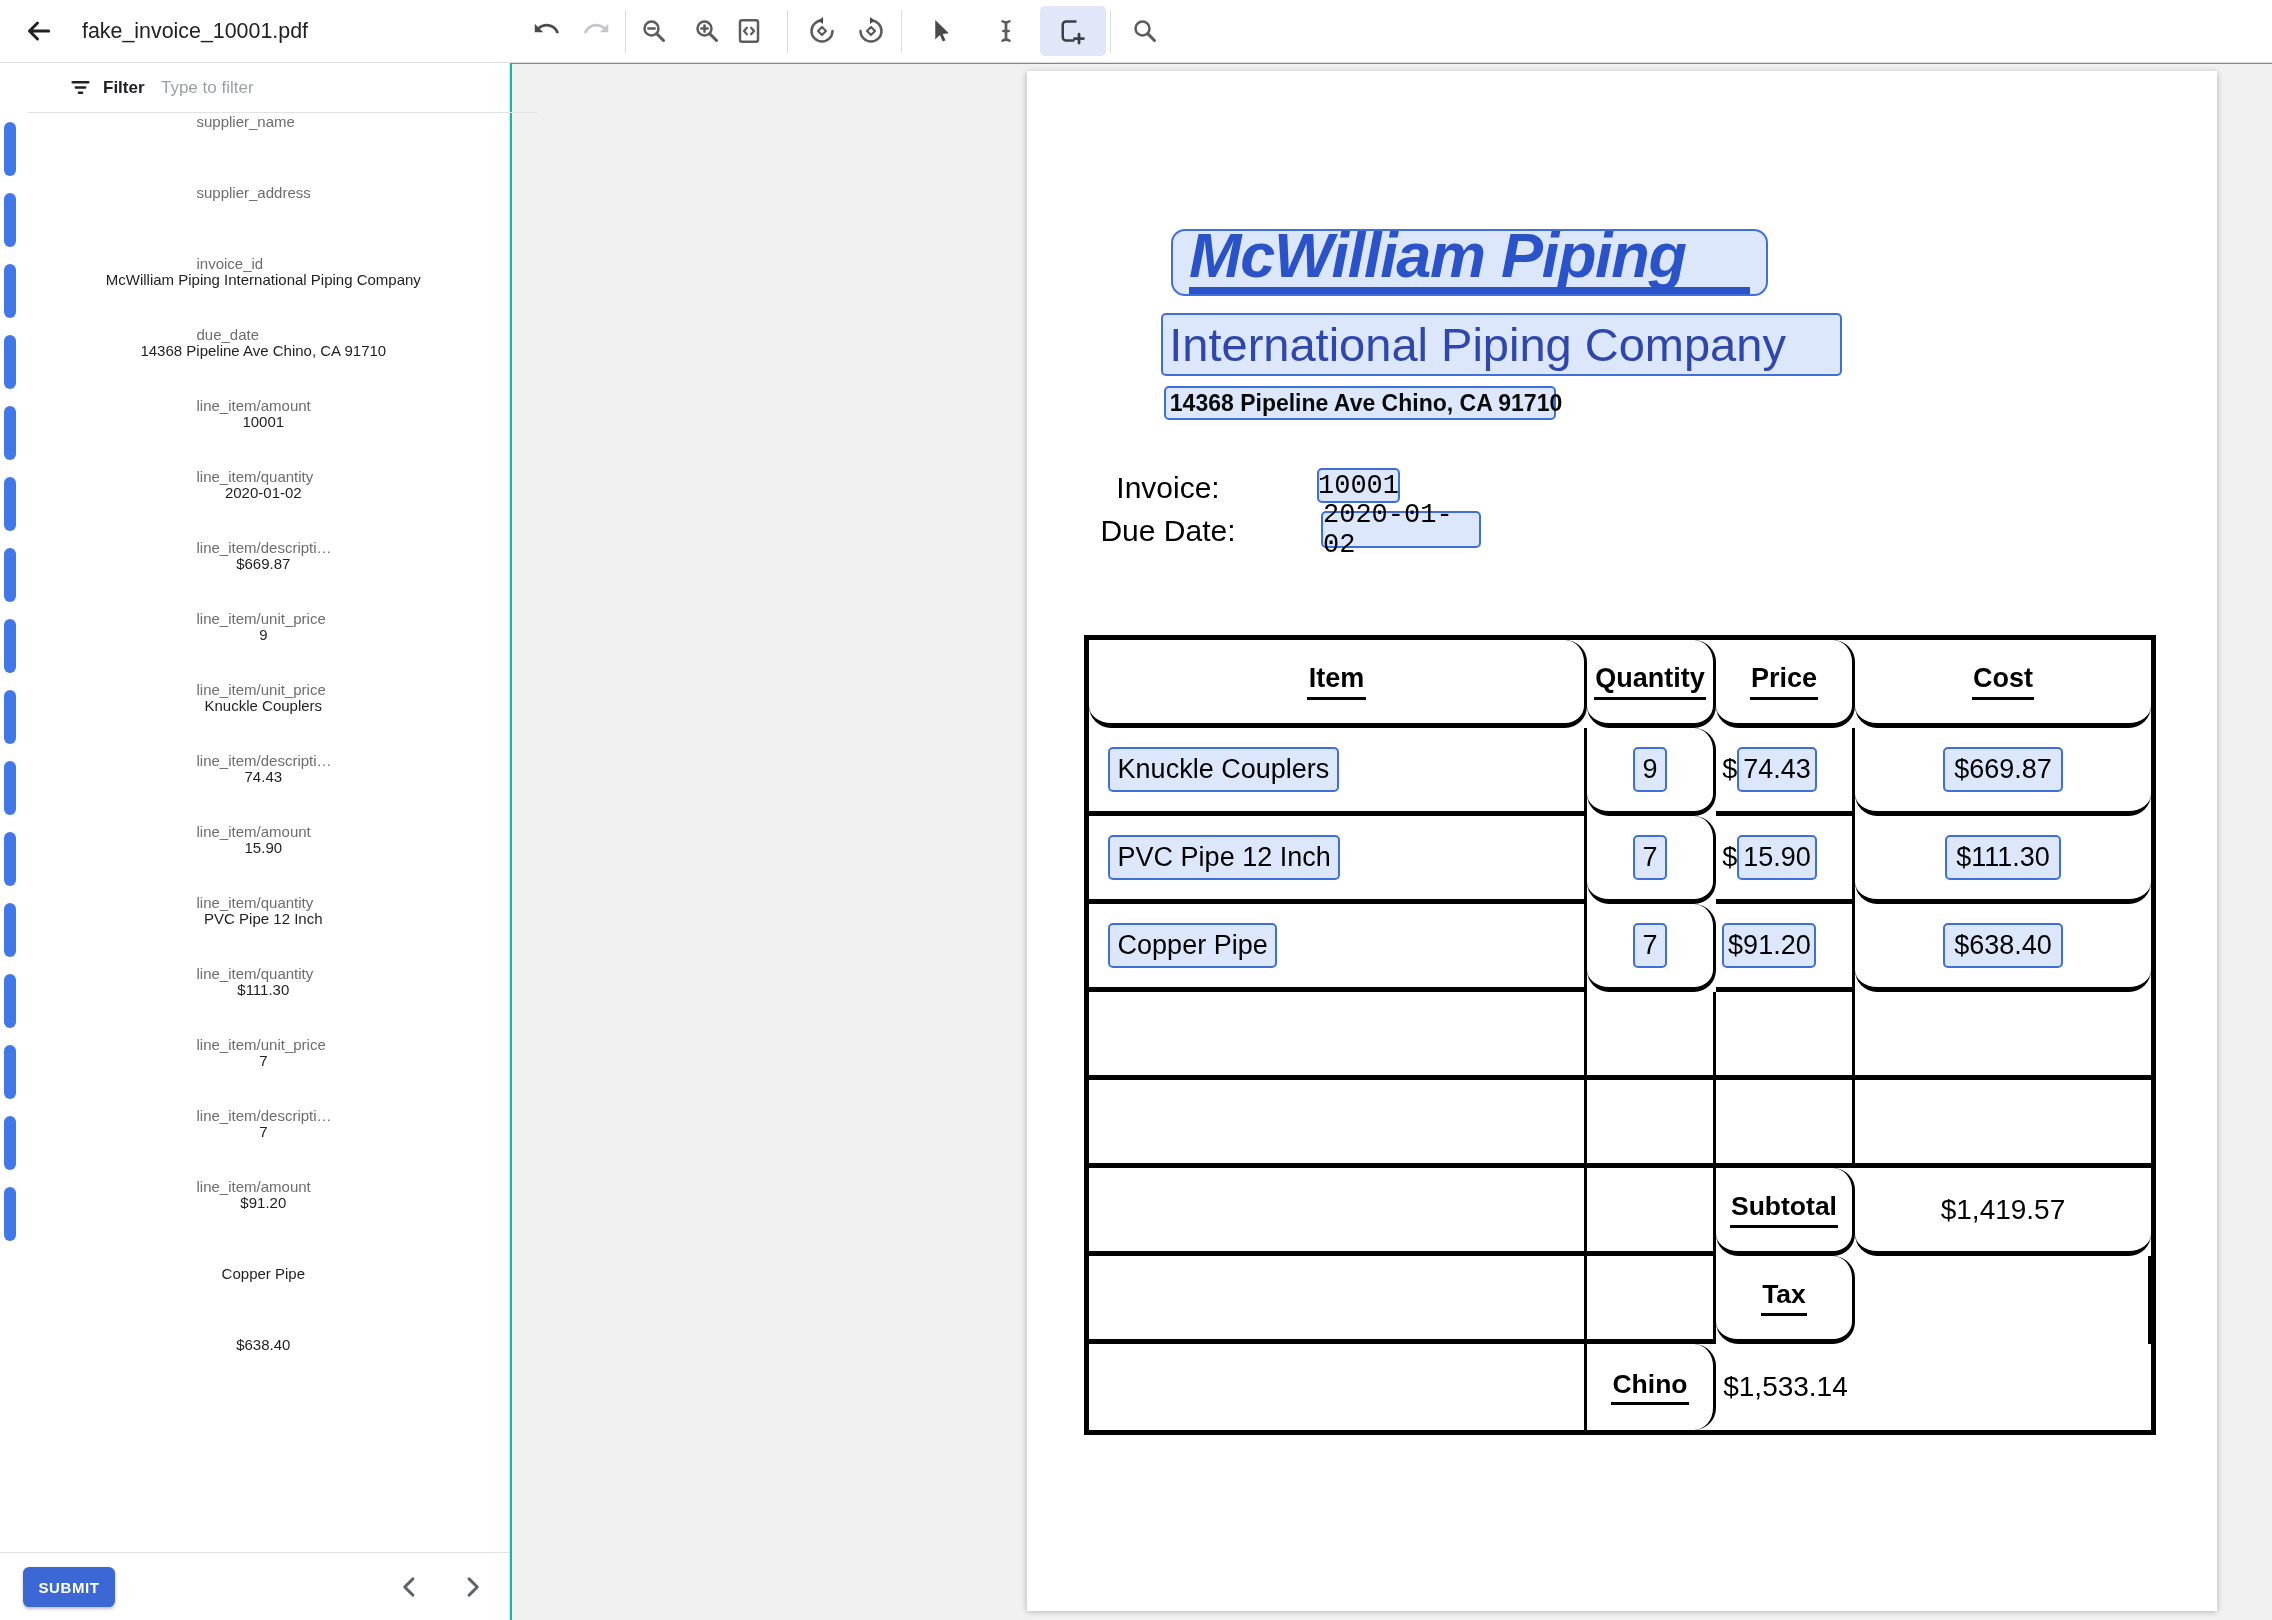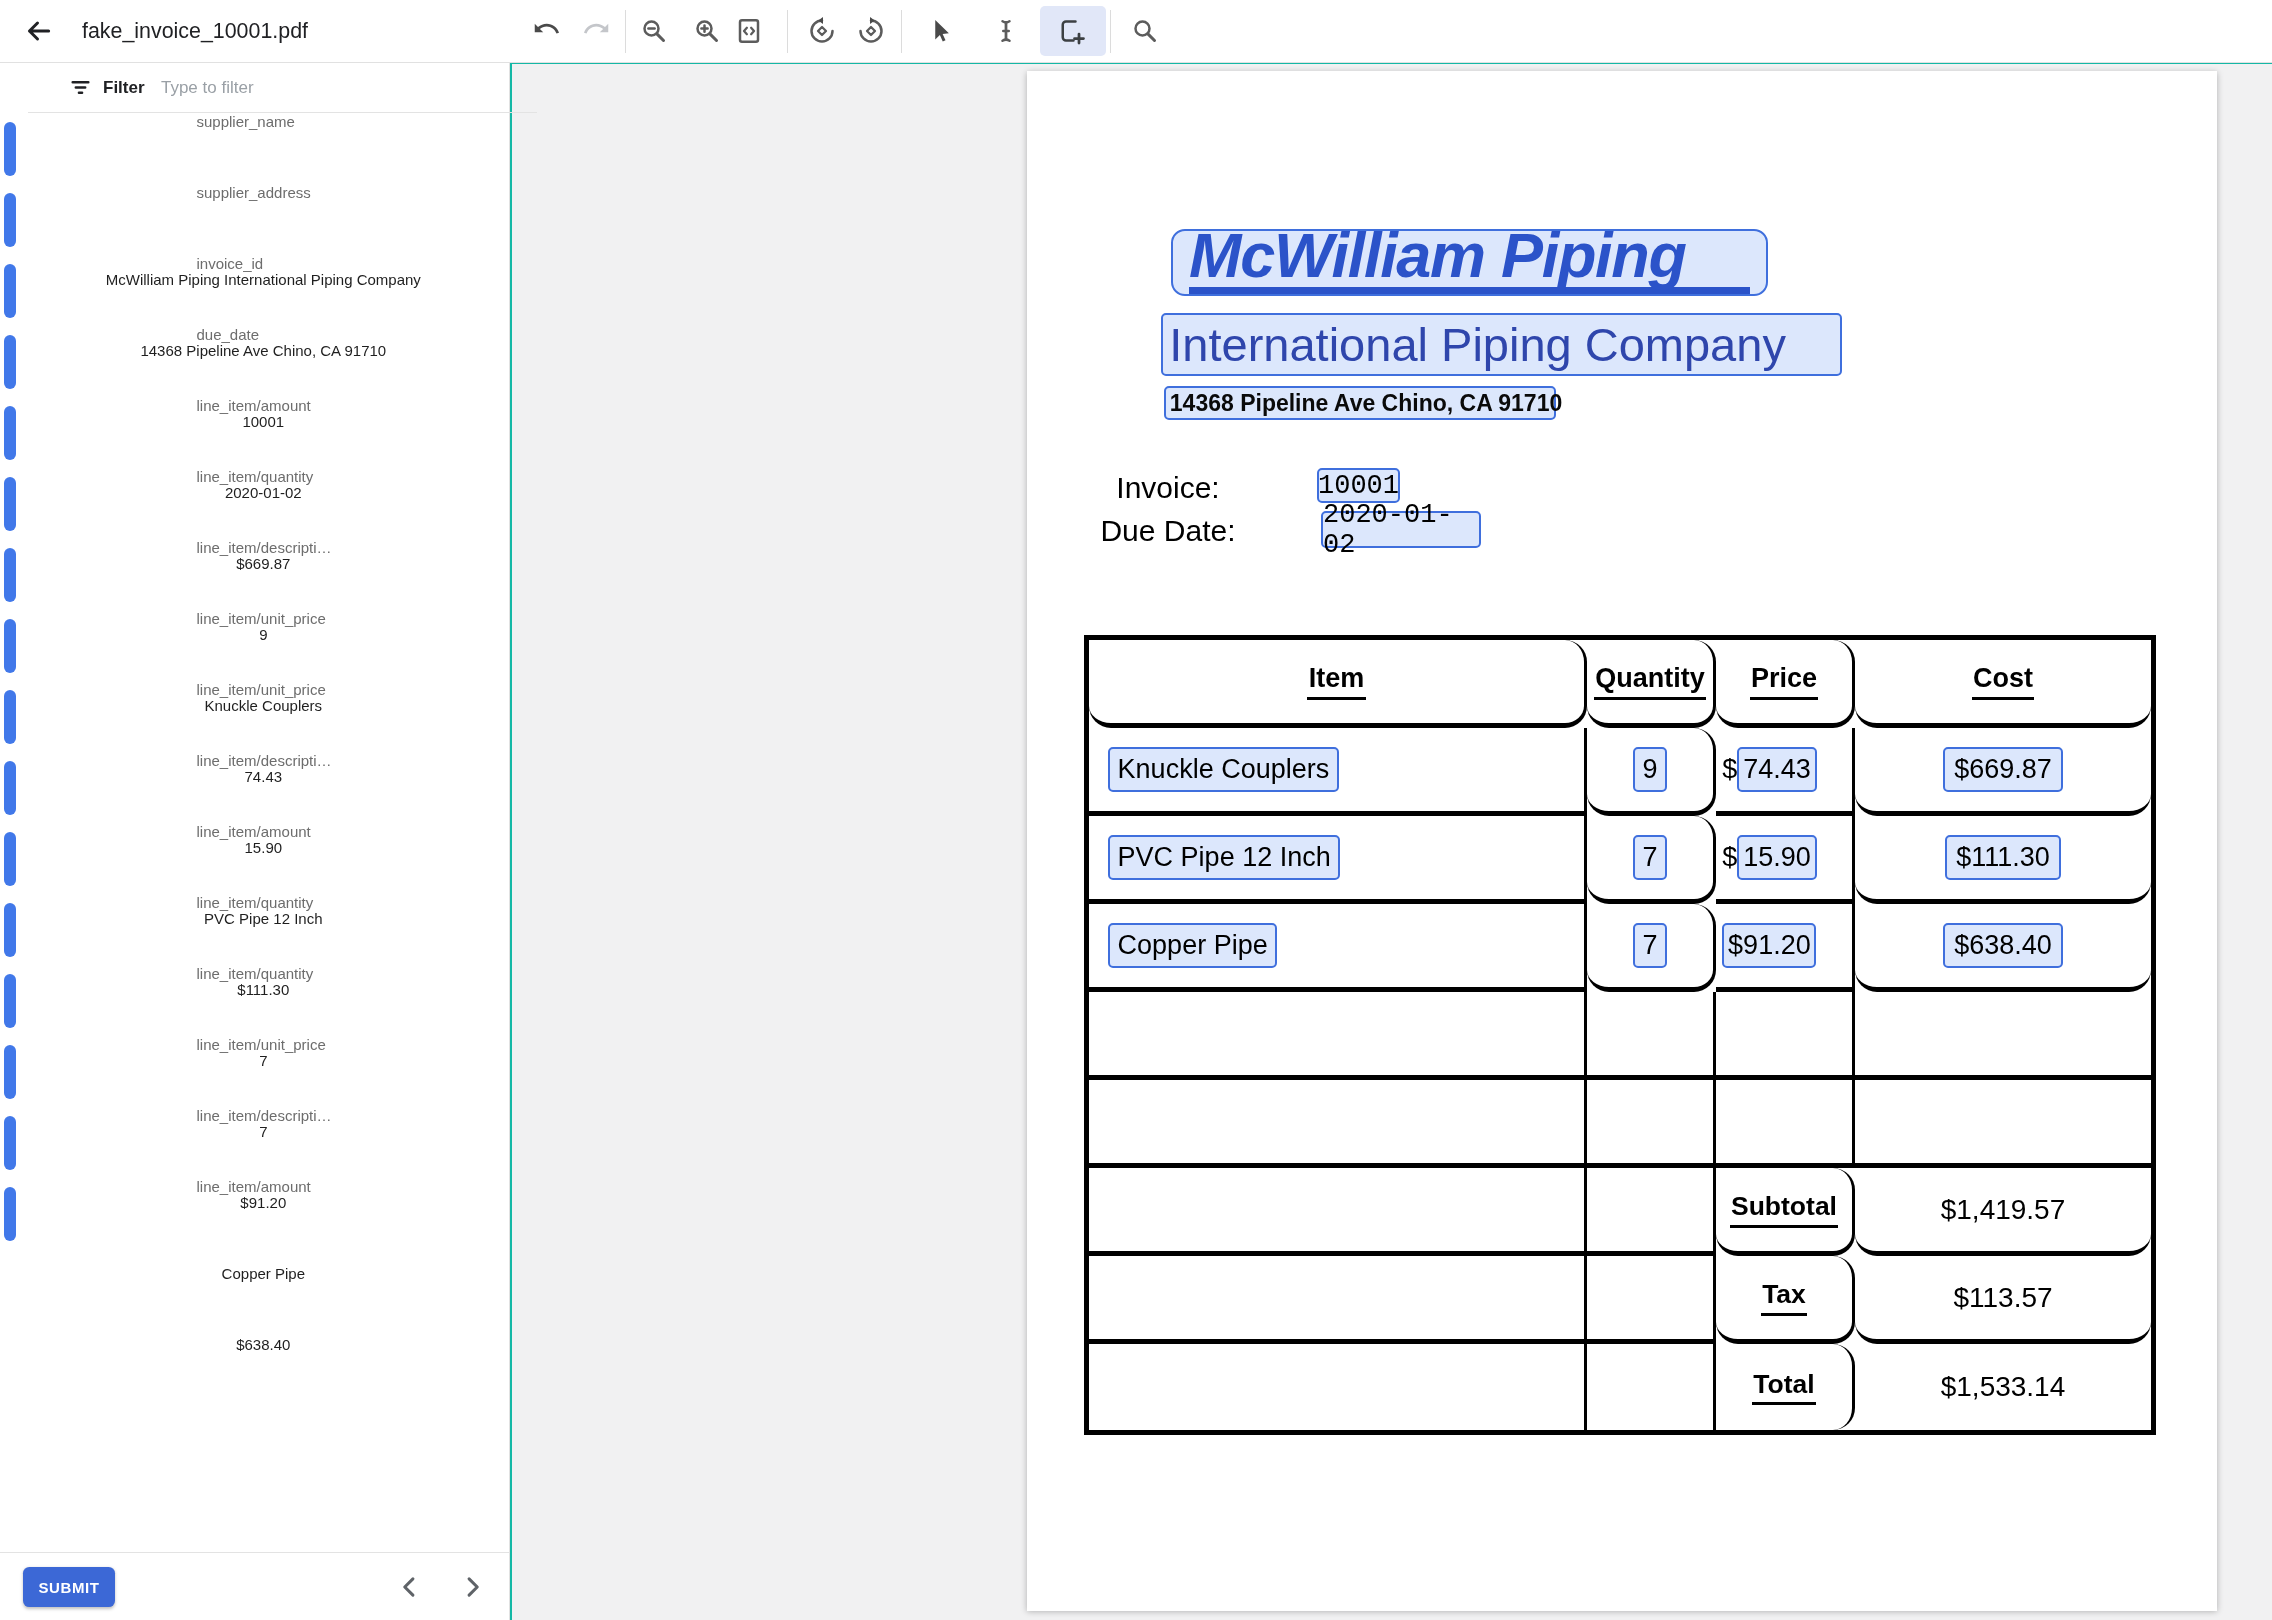--- a/index.html
+++ b/index.html
@@ -400,28 +400,25 @@
         </div>
       <div class="c c4 ctr">
           <span class="cellmono tval">$1,419.57</span>
         </div>
 
       <div class="c"></div>
       <div class="c"></div>
       <div class="c ctr">
           <span class="hdr" style="font-size:26.5px">Tax</span>
         </div>
-      <div class="c c4 ctr">
-          <span class="cellmono tval">$113.57</span>
-        </div>
 
       <div class="c rlast"></div>
       <div class="c rlast"></div>
       <div class="c rlast ctr">
-          <span class="hdr" style="font-size:26.5px">Total</span>
+          <span class="hdr" style="font-size:26.5px">Chino</span>
         </div>
       <div class="c c4 rlast ctr">
           <span class="cellmono tval">$1,533.14</span>
         </div>
     </div>
   </div>
 
 </div>
 
 

